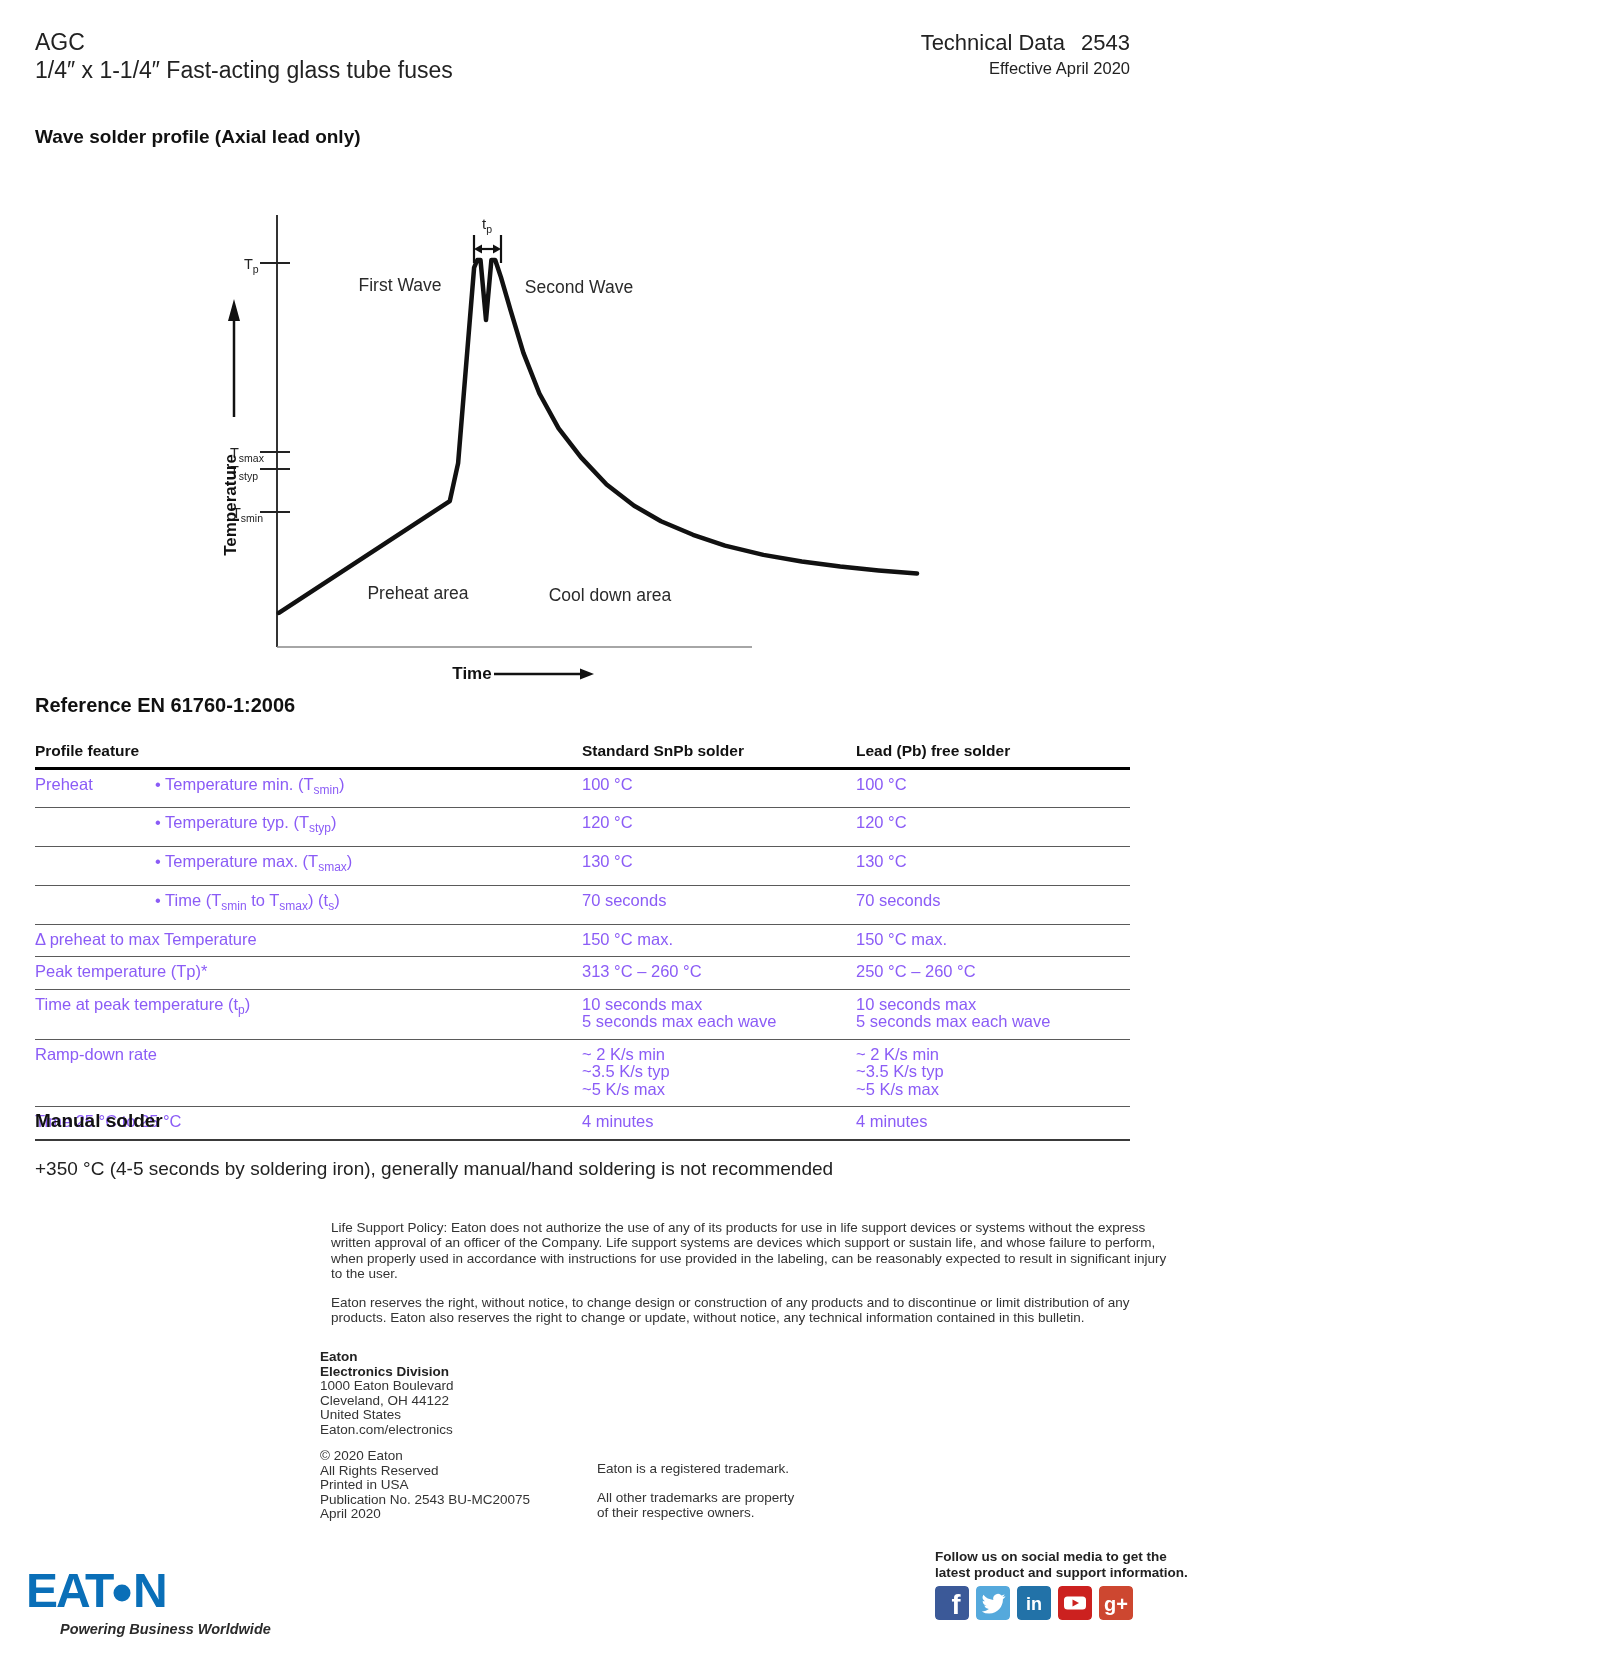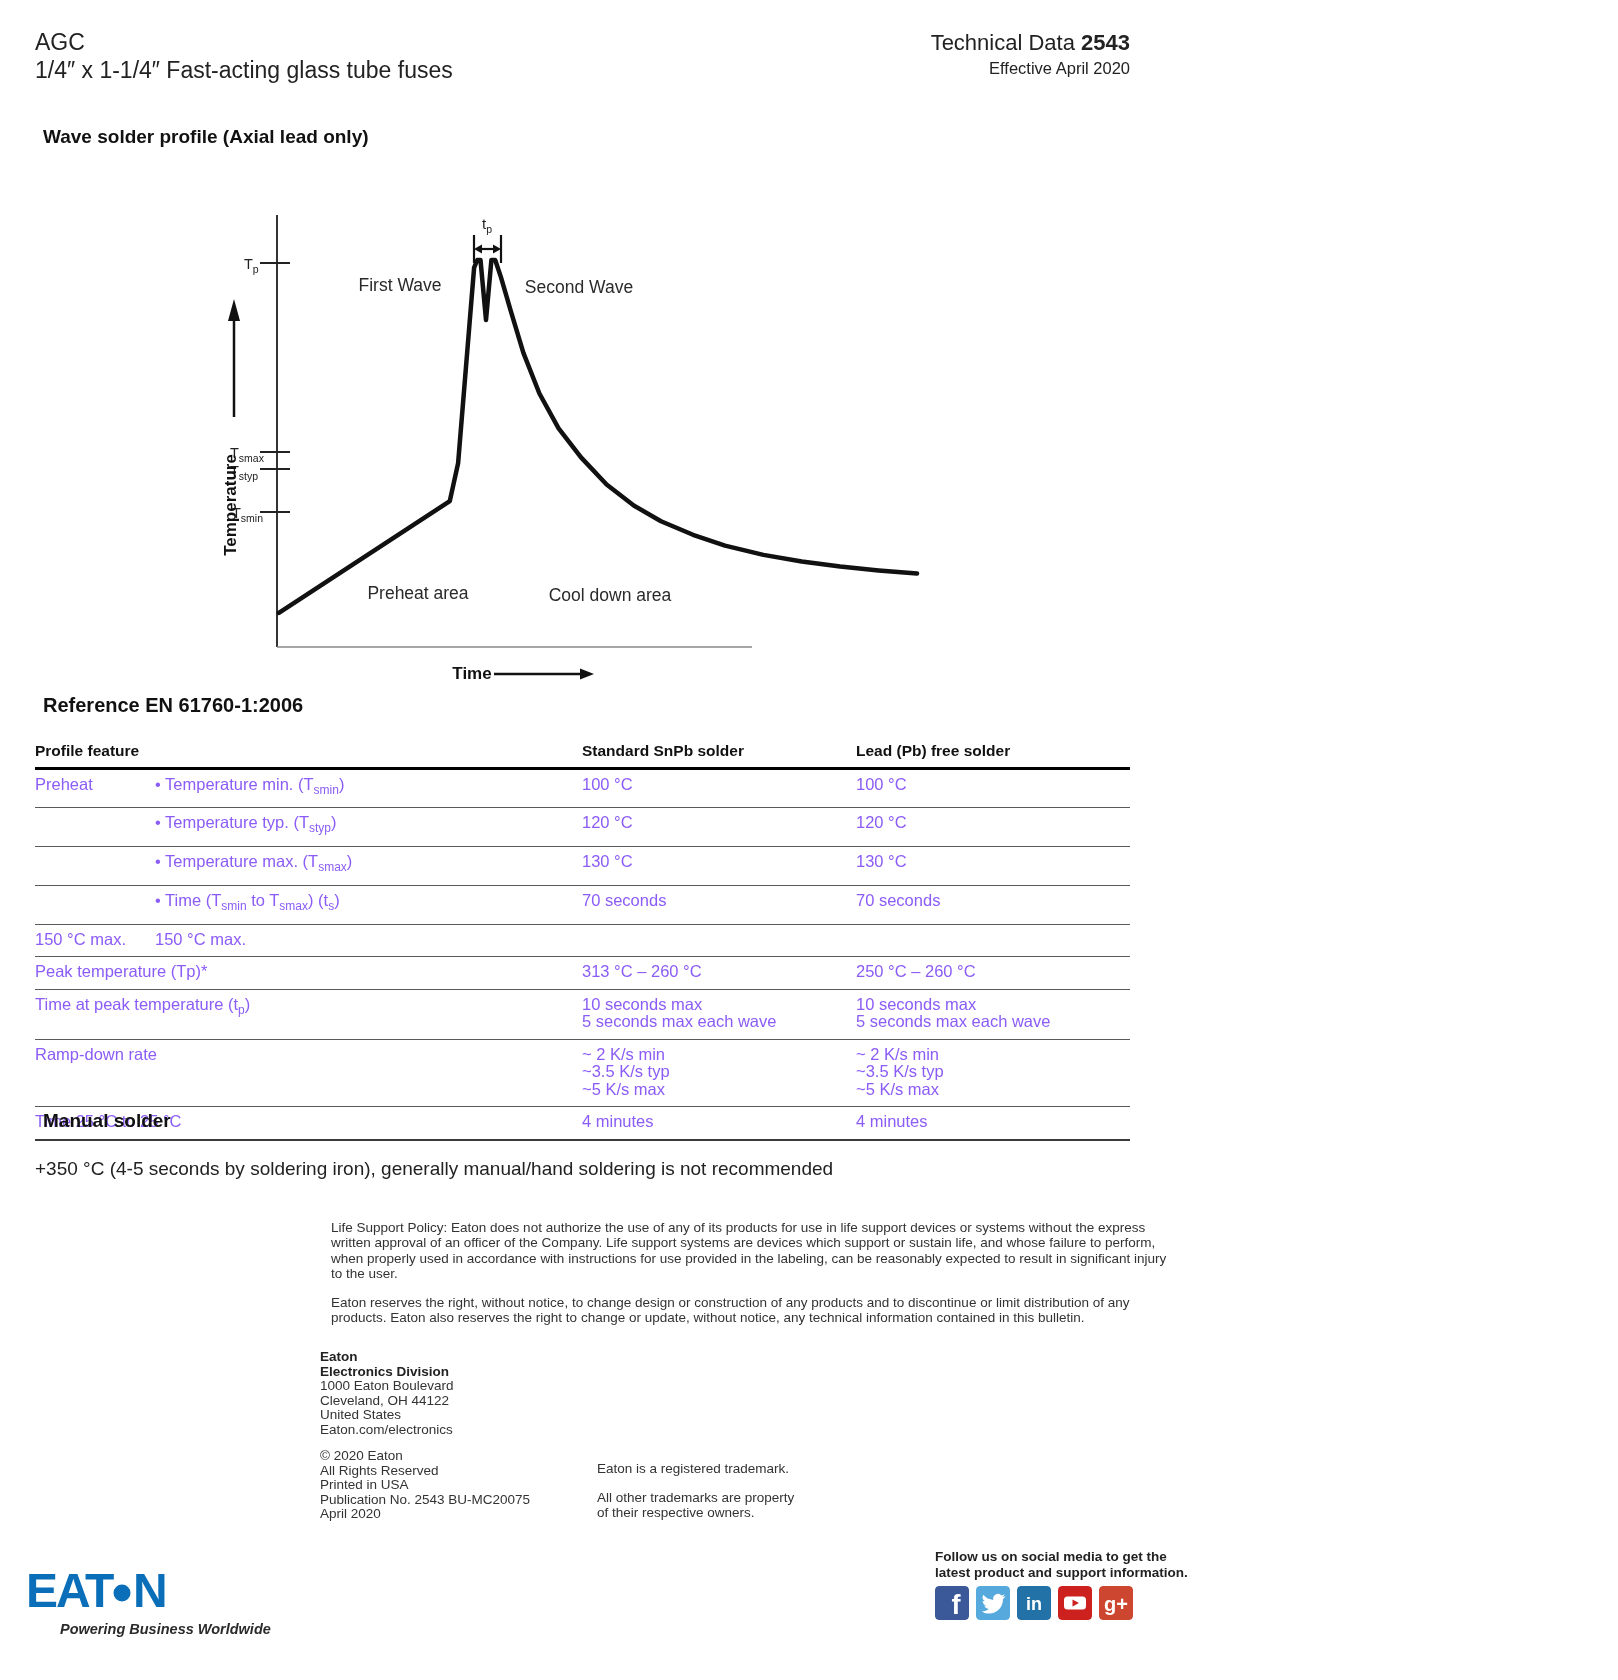--- a/index.html
+++ b/index.html
@@ -3,23 +3,23 @@
 <meta charset="utf-8">
 <style>
   html,body{margin:0;padding:0;background:#ffffff;}
   body{width:1618px;height:1680px;position:relative;overflow:hidden;
        font-family:"Liberation Sans",sans-serif;color:#1a1a1a;}
   .abs{position:absolute;}
   
   .prod-title{left:35px;top:28px;font-size:23px;line-height:28px;color:#222;}
   .doc-ref{left:730px;top:30px;width:400px;text-align:right;}
   .doc-ref .l1{font-size:22px;color:#222;}
-  .doc-ref .l1 b{font-weight:bold;}
+  .doc-ref .l1 b{font-weight:normal;margin-left:10px;}
   .doc-ref .l2{font-size:16.5px;margin-top:3px;color:#222;}
-  .h2{font-weight:bold;font-size:19px;color:#111;margin-left:8px;}
+  .h2{font-weight:bold;font-size:19px;color:#111;}
   
   #chart text{font-family:"Liberation Sans",sans-serif;fill:#222;}
   #chart .tick{font-size:14.5px;}
   #chart .subts{font-size:10.5px;}
   #chart .region{font-size:17.5px;fill:#2a2a2a;}
   #chart .axis-label{font-size:17px;font-weight:bold;fill:#111;}
   #chart .tplabel{font-size:15px;}
   
   .ptable{left:35px;top:740px;width:1095px;}
   .trow{display:grid;grid-template-columns:120px 427px 274px 274px;
@@ -141,20 +141,21 @@
       <div></div>
       <div class="c-feature">• Time (T<sub>smin</sub> to T<sub>smax</sub>) (t<sub>s</sub>)</div>
       <div>
         <div>70 seconds</div>
       </div>
       <div>
         <div>70 seconds</div>
       </div>
     </div>
     <div class="trow">
+      <div class="c-feature" style="grid-column: 1 / 3;">Δ preheat to max Temperature</div>
       <div>
         <div>150 °C max.</div>
       </div>
       <div>
         <div>150 °C max.</div>
       </div>
     </div>
     <div class="trow">
       <div class="c-feature" style="grid-column: 1 / 3;">Peak temperature (Tp)*</div>
       <div>

